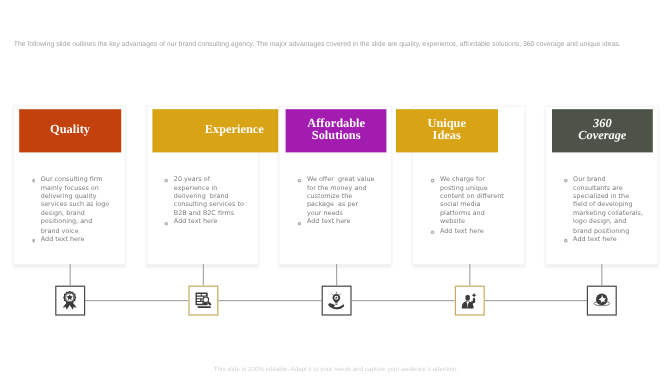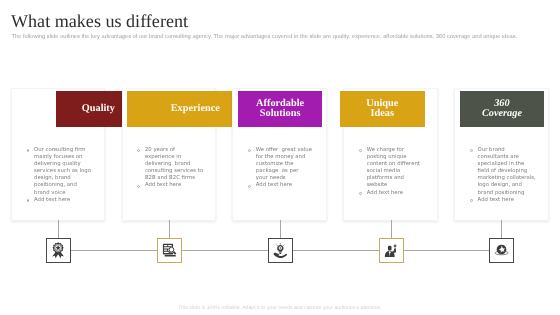--- a/index.html
+++ b/index.html
@@ -20,25 +20,24 @@
   .iconbox>span{display:flex;align-items:center;justify-content:center;}
   .iconbox svg{display:block;}
   .stem{position:absolute;width:0.9px;background:#a8a8a8;}
   .hline{position:absolute;height:0.9px;background:#a8a8a8;}
   .footer{position:absolute;left:0;top:304.8px;width:560px;text-align:center;font-size:5.2px;color:#d2d2d2;}
 </style>
 </head>
 <body>
 
 <div id="slide">
-  <div class="title">What makes us different</div>
   <div class="subtitle">The following slide outlines the key advantages of our brand consulting agency. The major advantages covered in the slide are quality, experience, affordable solutions, 360 coverage and unique ideas.</div>
   <div id="cards">
       <div class="card" style="left: 10.6px;"></div>
-      <div class="cardhead" style="left: 16.1px; background: #7f1d1d; margin-left: 40px;">
+      <div class="cardhead" style="left: 16.1px; background: #c2410c;">
         <span>Quality</span>
       </div>
       <ul class="bullets" style="left: 26.5px;">
         <li>Our consulting firm
 mainly focuses on
 delivering quality
 services such as logo
 design, brand
 positioning, and
 brand voice</li>
@@ -121,21 +120,21 @@
               <path d="M13 1.0 v1.3"></path>
               <path d="M6.6 3.5 l0.9 0.9"></path>
               <path d="M19.4 3.5 l-0.9 0.9"></path>
             </g>
             <path d="M1.0 19.2 c0.5-1.6 2.4-2.0 4.3-1.6 c1.6 0.35 3.4 1.2 4.9 1.9 c1.4 0.65 1.1 2.5-0.5 2.5 h-1.2 c1.6 0.8 3.2 1.3 5.1 1.3 c3.3 0 6.5-1.5 8.9-3.7 c1.45-1.35 3.4 0.9 2.0 2.3 c-2.95 2.9-6.9 4.9-10.8 4.9 c-4.4 0-8.2-2.8-10.3-4.3 c-1.5-1.1-2.7-1.9-2.4-3.3z" fill="#3b3b3b"></path>
           </svg>
         </span>
       </div>
       <div class="hline" style="left: 292.65px; top: 250.1px; width: 85.9px;"></div>
       <div class="card" style="left: 343.3px;"></div>
-      <div class="cardhead" style="left: 340px; background: rgb(216, 163, 20);">
+      <div class="cardhead" style="left: 330px; background: rgb(216, 163, 20);">
         <span>Unique
 Ideas</span>
       </div>
       <ul class="bullets" style="left: 359.2px;">
         <li>We charge for
 posting unique
 content on different
 social media
 platforms and
 website</li>

